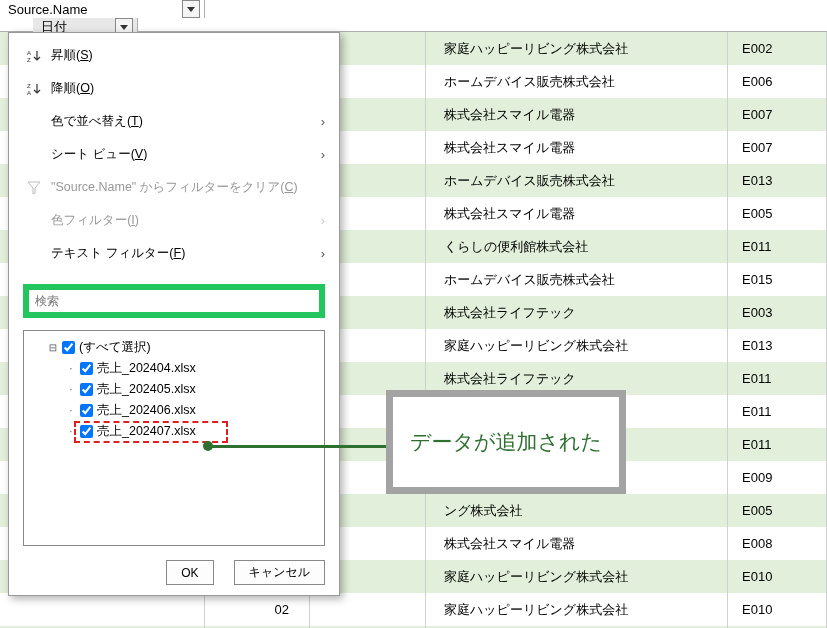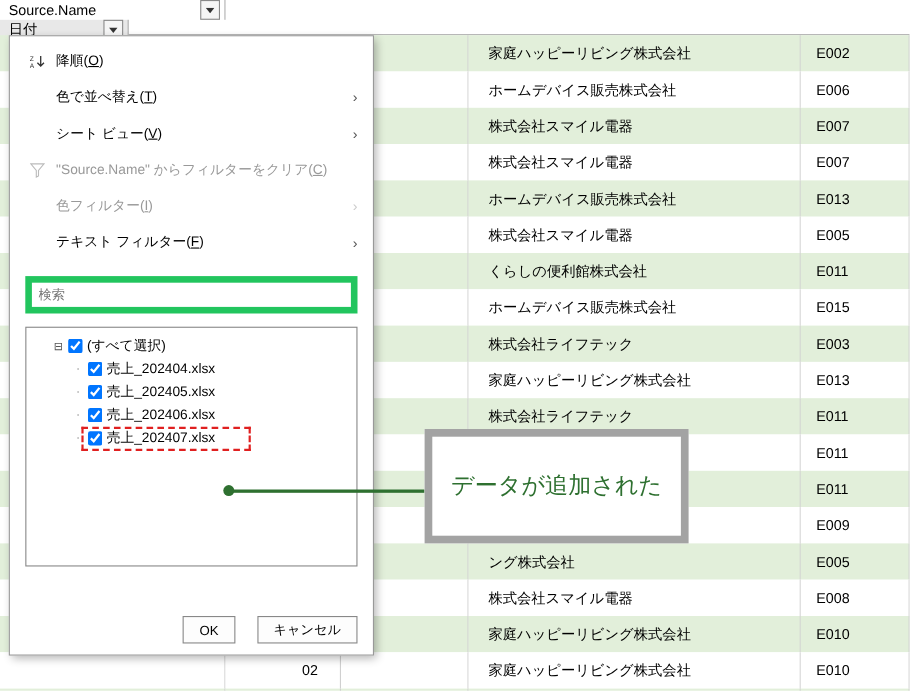--- a/index.html
+++ b/index.html
@@ -37,21 +37,21 @@
       height: 18px;
       border: 1px solid #888;
       background: #f5f5f5;
       display: flex;
       align-items: center;
       justify-content: center;
       margin-left: 4px;
       cursor: pointer;
     }
     .col-source { width: 205px; }
-    .col-date { width: 117px; }
+    .col-date { width: 105px; margin-left: 33px; }
     .col-cd { width: 116px; }
     .col-name { width: 302px; }
     .col-product { width: 99px; }
     
     
     .table-body {
       position: absolute;
       top: 32px;
       left: 0;
       right: 0;
@@ -384,20 +384,30 @@
     <div class="data-cell cell-hidden1"></div>
     <div class="data-cell cell-hidden2">04</div>
     <div class="data-cell cell-cd"></div>
     <div class="data-cell cell-name">くらしの便利館株式会社</div>
     <div class="data-cell cell-product">E010</div>
     </div>
   </div>
 
 <div class="filter-panel">
   <div class="menu-list">
+    <div class="menu-item">
+      <span class="menu-icon">
+        <svg width="16" height="14" viewBox="0 0 16 14">
+            <text x="0" y="6" font-size="6" fill="#333">A</text>
+            <text x="0" y="13" font-size="6" fill="#333">Z</text>
+            <path d="M10 2 L10 11 M7 8 L10 11 L13 8" stroke="#333" stroke-width="1.2" fill="none"></path>
+          </svg>
+      </span>
+      <span class="menu-label">昇順(<u>S</u>)</span>
+    </div>
     <div class="menu-item">
       <span class="menu-icon">
         <svg width="16" height="14" viewBox="0 0 16 14">
             <text x="0" y="6" font-size="6" fill="#333">Z</text>
             <text x="0" y="13" font-size="6" fill="#333">A</text>
             <path d="M10 2 L10 11 M7 8 L10 11 L13 8" stroke="#333" stroke-width="1.2" fill="none"></path>
           </svg>
       </span>
       <span class="menu-label">降順(<u>O</u>)</span>
     </div>

